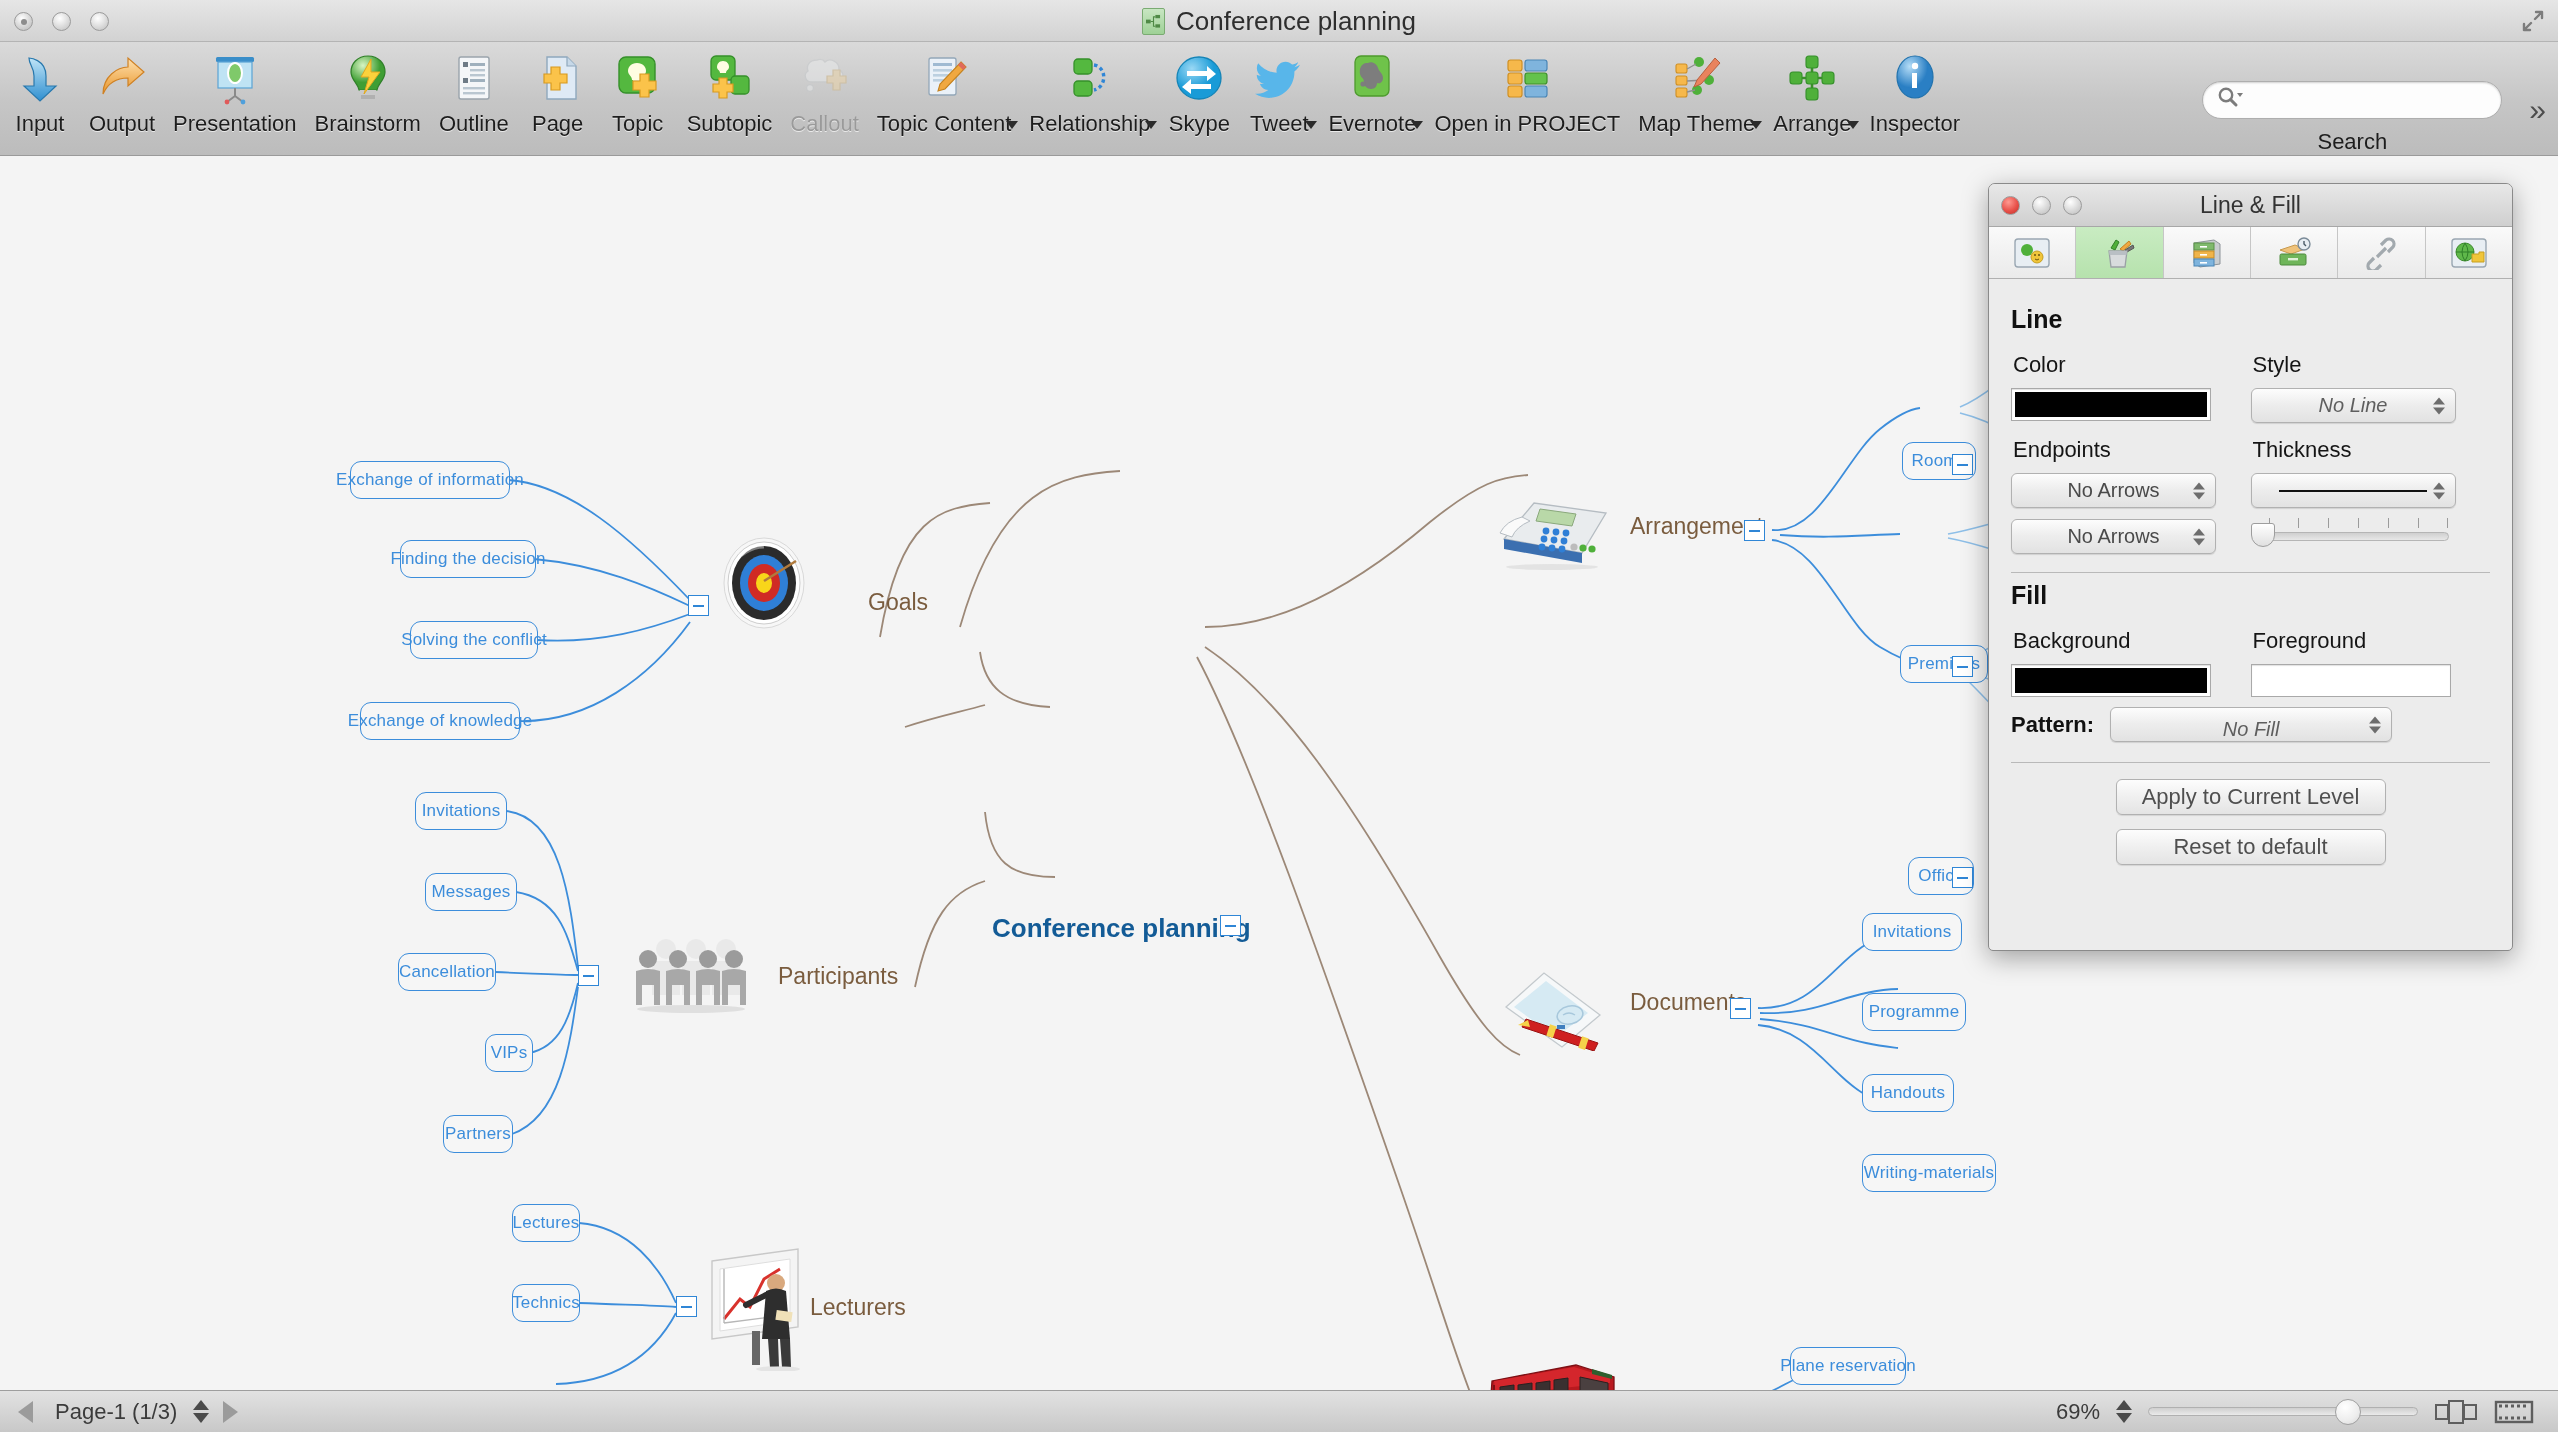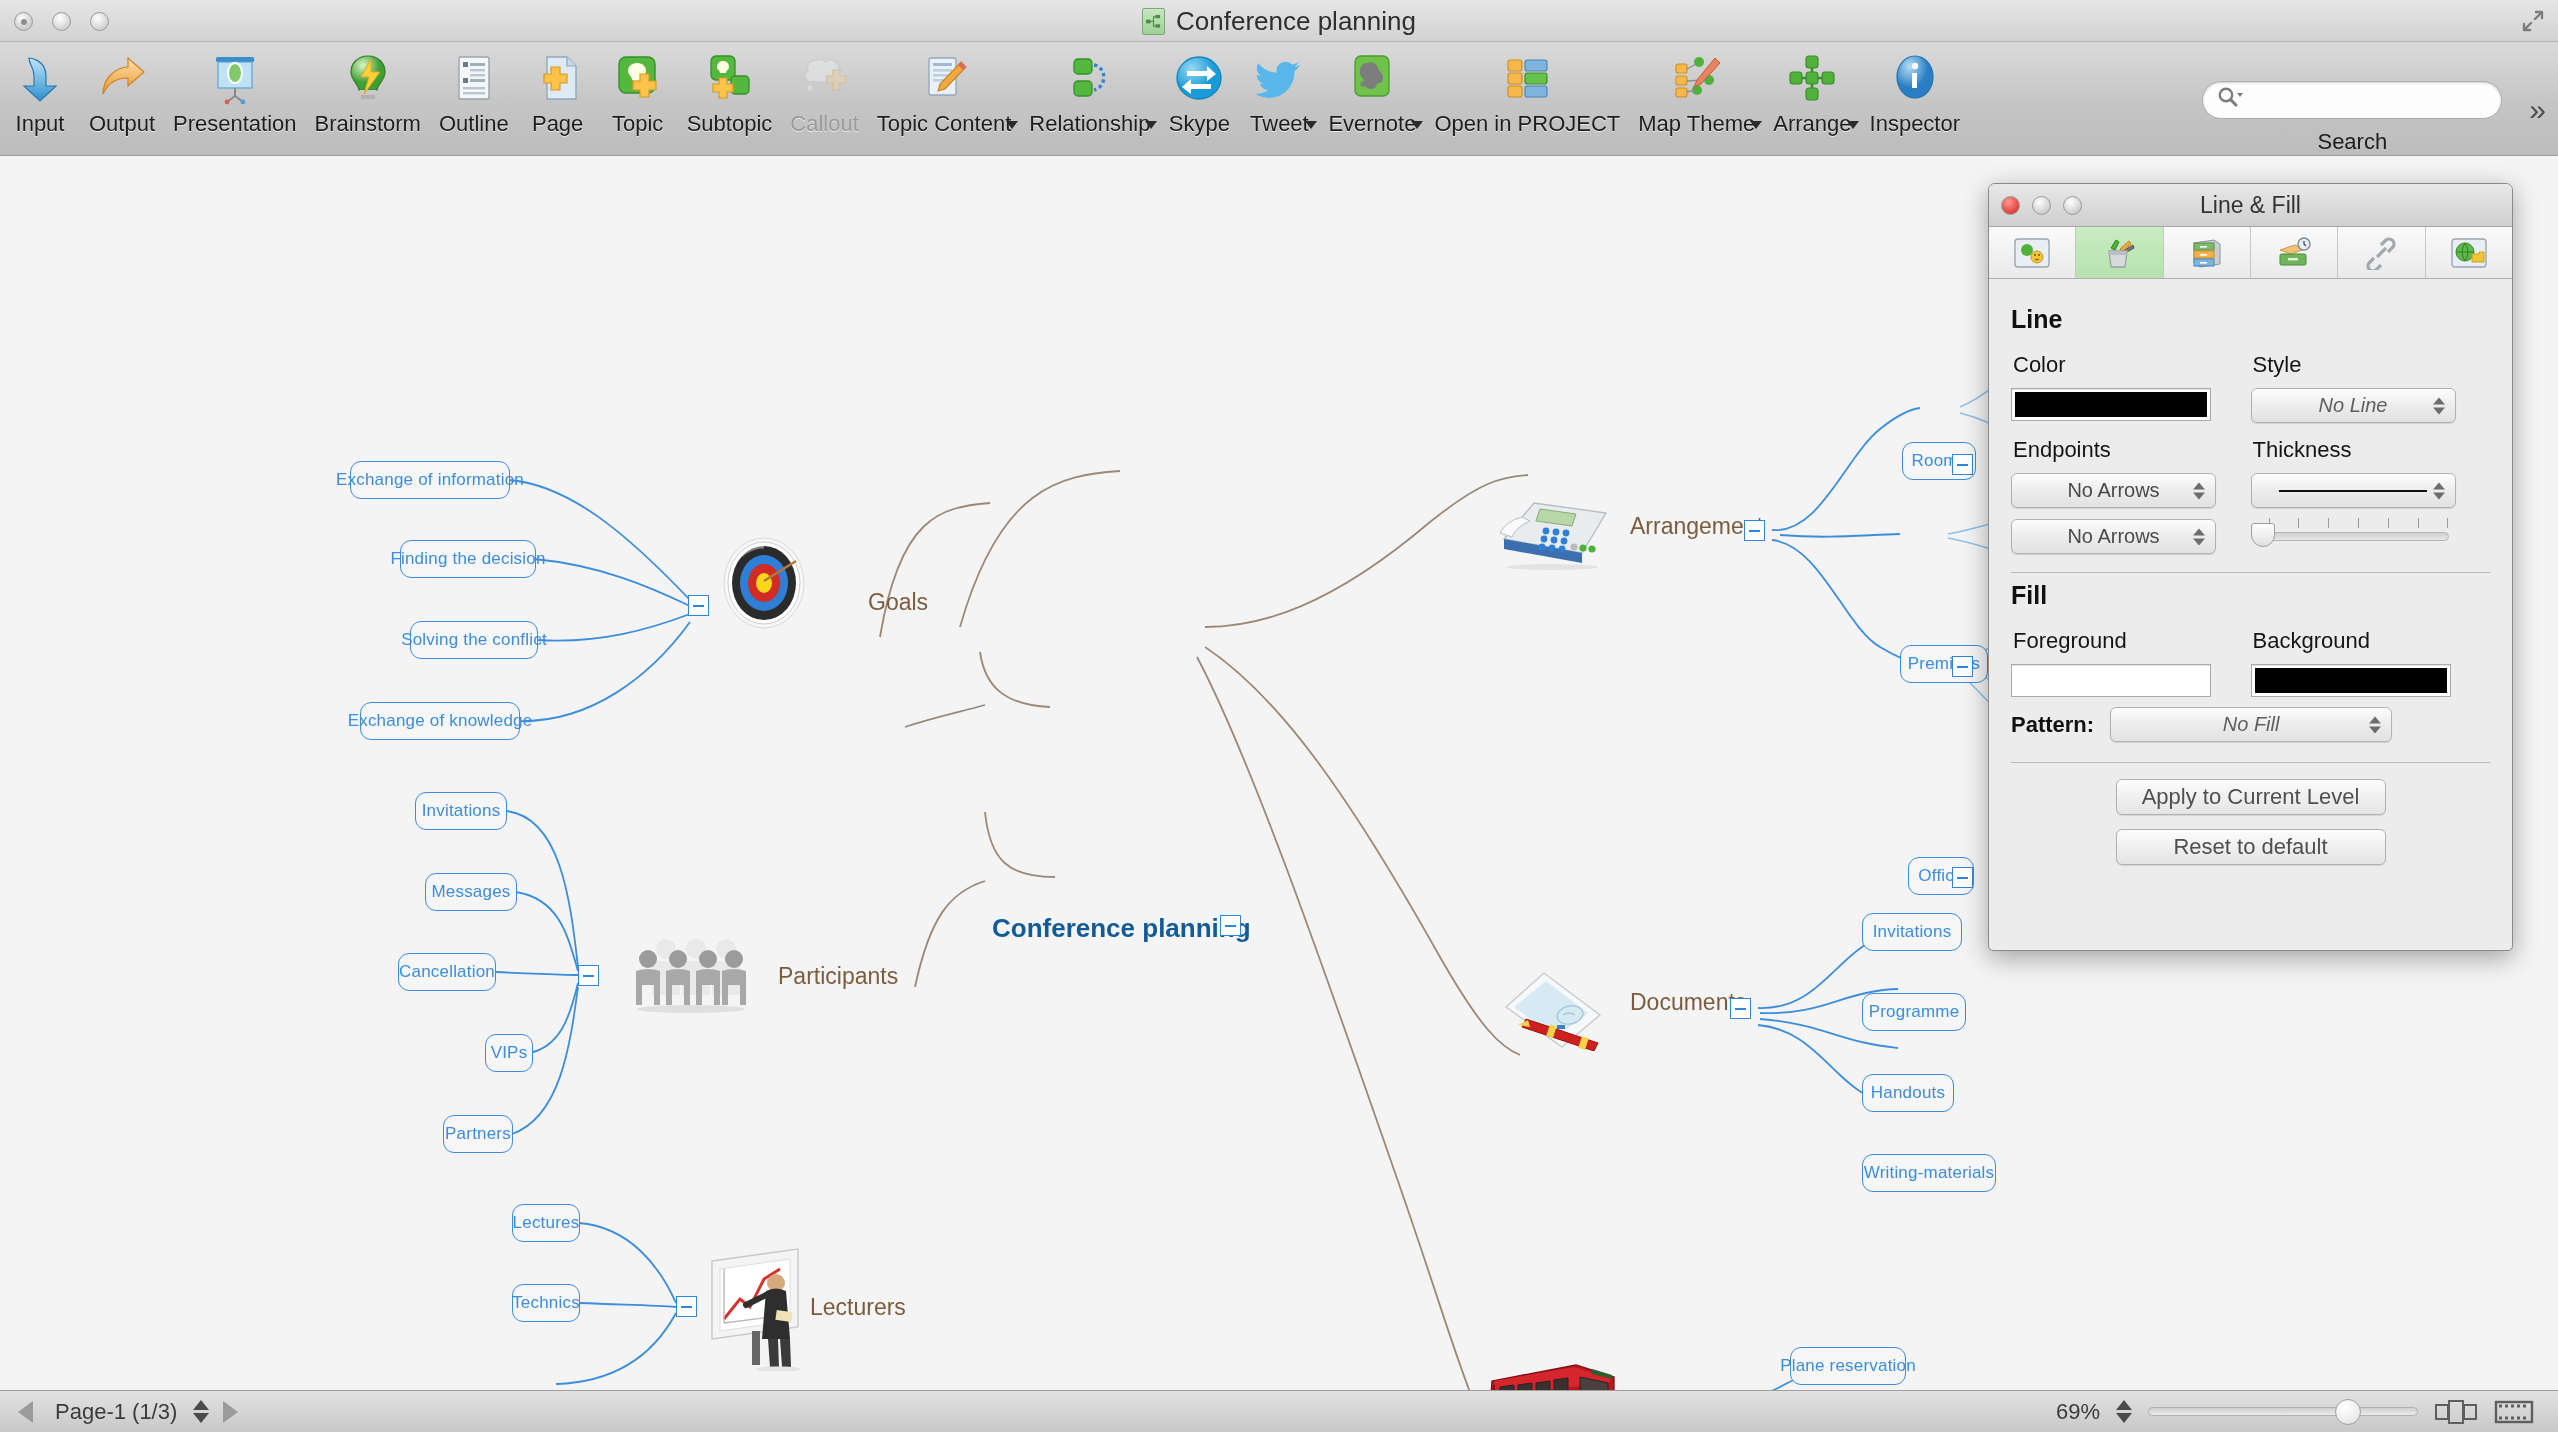--- a/index.html
+++ b/index.html
@@ -860,36 +860,36 @@
           <span class="knob"></span>
         </div>
       </div>
     </div>
 
     <div class="divider"></div>
 
     <div class="sect-h">Fill</div>
     <div class="grid2">
       <div class="col">
+        <div class="sub-h">Background</div>
+        <div class="colorwell">
+          <div class="sw" id="sw-bg" style="background: rgb(0, 0, 0);"></div>
+        </div>
+      </div>
+      <div class="col">
         <div class="sub-h">Foreground</div>
         <div class="colorwell">
           <div class="sw" id="sw-fg" style="background: rgb(255, 255, 255);"></div>
         </div>
       </div>
-      <div class="col">
-        <div class="sub-h">Background</div>
-        <div class="colorwell">
-          <div class="sw" id="sw-bg" style="background: rgb(0, 0, 0);"></div>
-        </div>
-      </div>
     </div>
 
     <div class="patrow">
       <span class="patlabel">Pattern:</span>
-      <div class="popup" style="width:282px;">
+      <div class="popup" style="width:282px;align-items:flex-end;">
         <span>No Fill</span>
         <span class="arrows">
             <i class="up"></i>
             <i class="dn"></i>
           </span>
       </div>
     </div>
 
     <div class="divider" style="margin:20px 0 16px 0;"></div>
 

